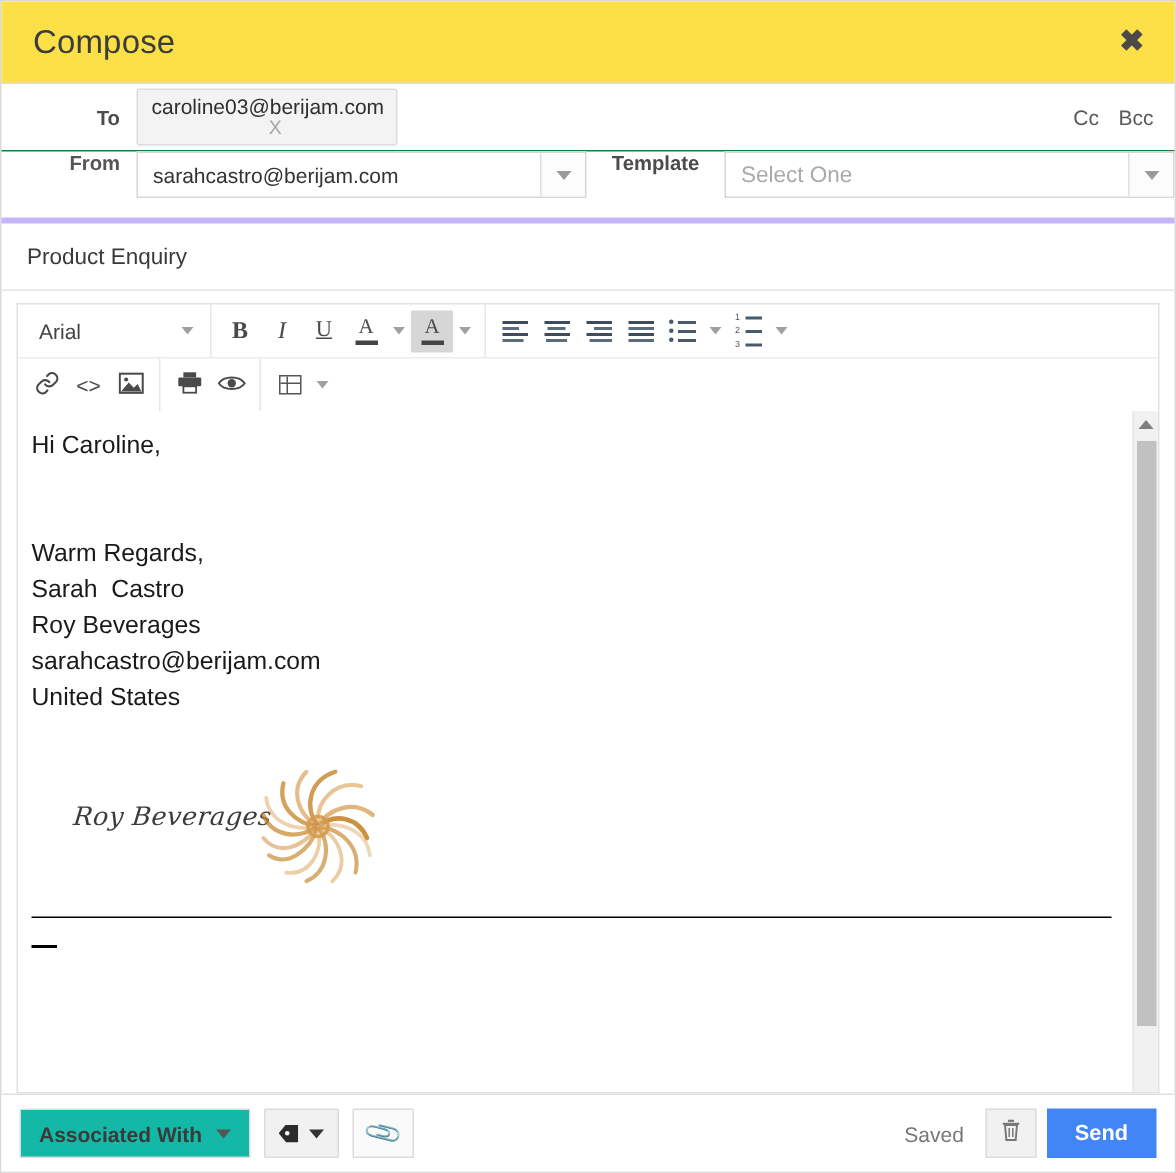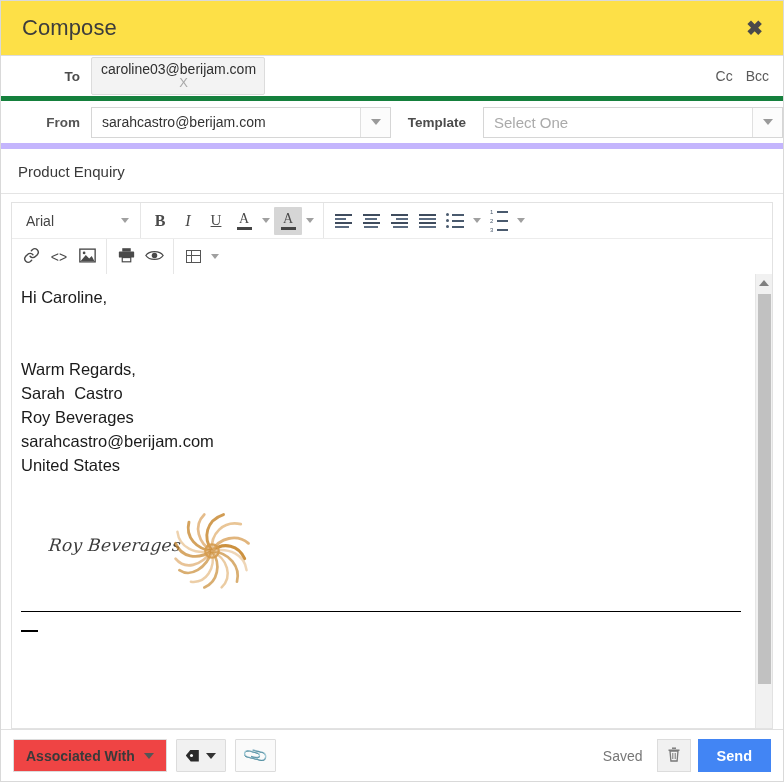--- a/index.html
+++ b/index.html
@@ -54,21 +54,21 @@
     padding: 2px 4px;
     user-select: none;
   }
 
   
   .row-to {
     height: 45px;
     min-height: 45px;
     display: flex;
     align-items: center;
-    border-bottom: 5px solid #15803d;
+    border-bottom: 1px solid #15803d;
     padding: 0 14px 0 0;
     box-sizing: border-box;
     justify-content: space-between;
   }
   .field-label {
     width: 90px;
     min-width: 90px;
     text-align: right;
     padding-right: 11px;
     box-sizing: border-box;
@@ -103,22 +103,22 @@
     font-size: 14px;
     color: #5a5a5a;
   }
   .cc-bcc span { cursor: pointer; }
 
   
   .row-from {
     height: 48px;
     min-height: 48px;
     display: flex;
-    align-items: center;
-    border-bottom: 6px solid #c4b5fd;
+    align-items: flex-start;
+    border-bottom: 4px solid #c4b5fd;
     box-sizing: border-box;
   }
   .select-box {
     display: flex;
     align-items: stretch;
     border: 1px solid #d6d6d6;
     background: #fff;
     height: 31px;
     box-sizing: border-box;
   }
@@ -389,21 +389,21 @@
     height: 52px;
     min-height: 52px;
     border-top: 1px solid #e0e0e0;
     display: flex;
     align-items: center;
     padding: 0 12px 0 12px;
     box-sizing: border-box;
     background: #fff;
   }
   .btn-grey {
-    background: #ef4444;
+    background: #14b8a6;
     border: 1px solid #dcdcdc;
     height: 33px;
     display: flex;
     align-items: center;
     padding: 0 12px;
     font-size: 14px;
     font-weight: bold;
     color: #3a3a3a;
     cursor: pointer;
     box-sizing: border-box;

